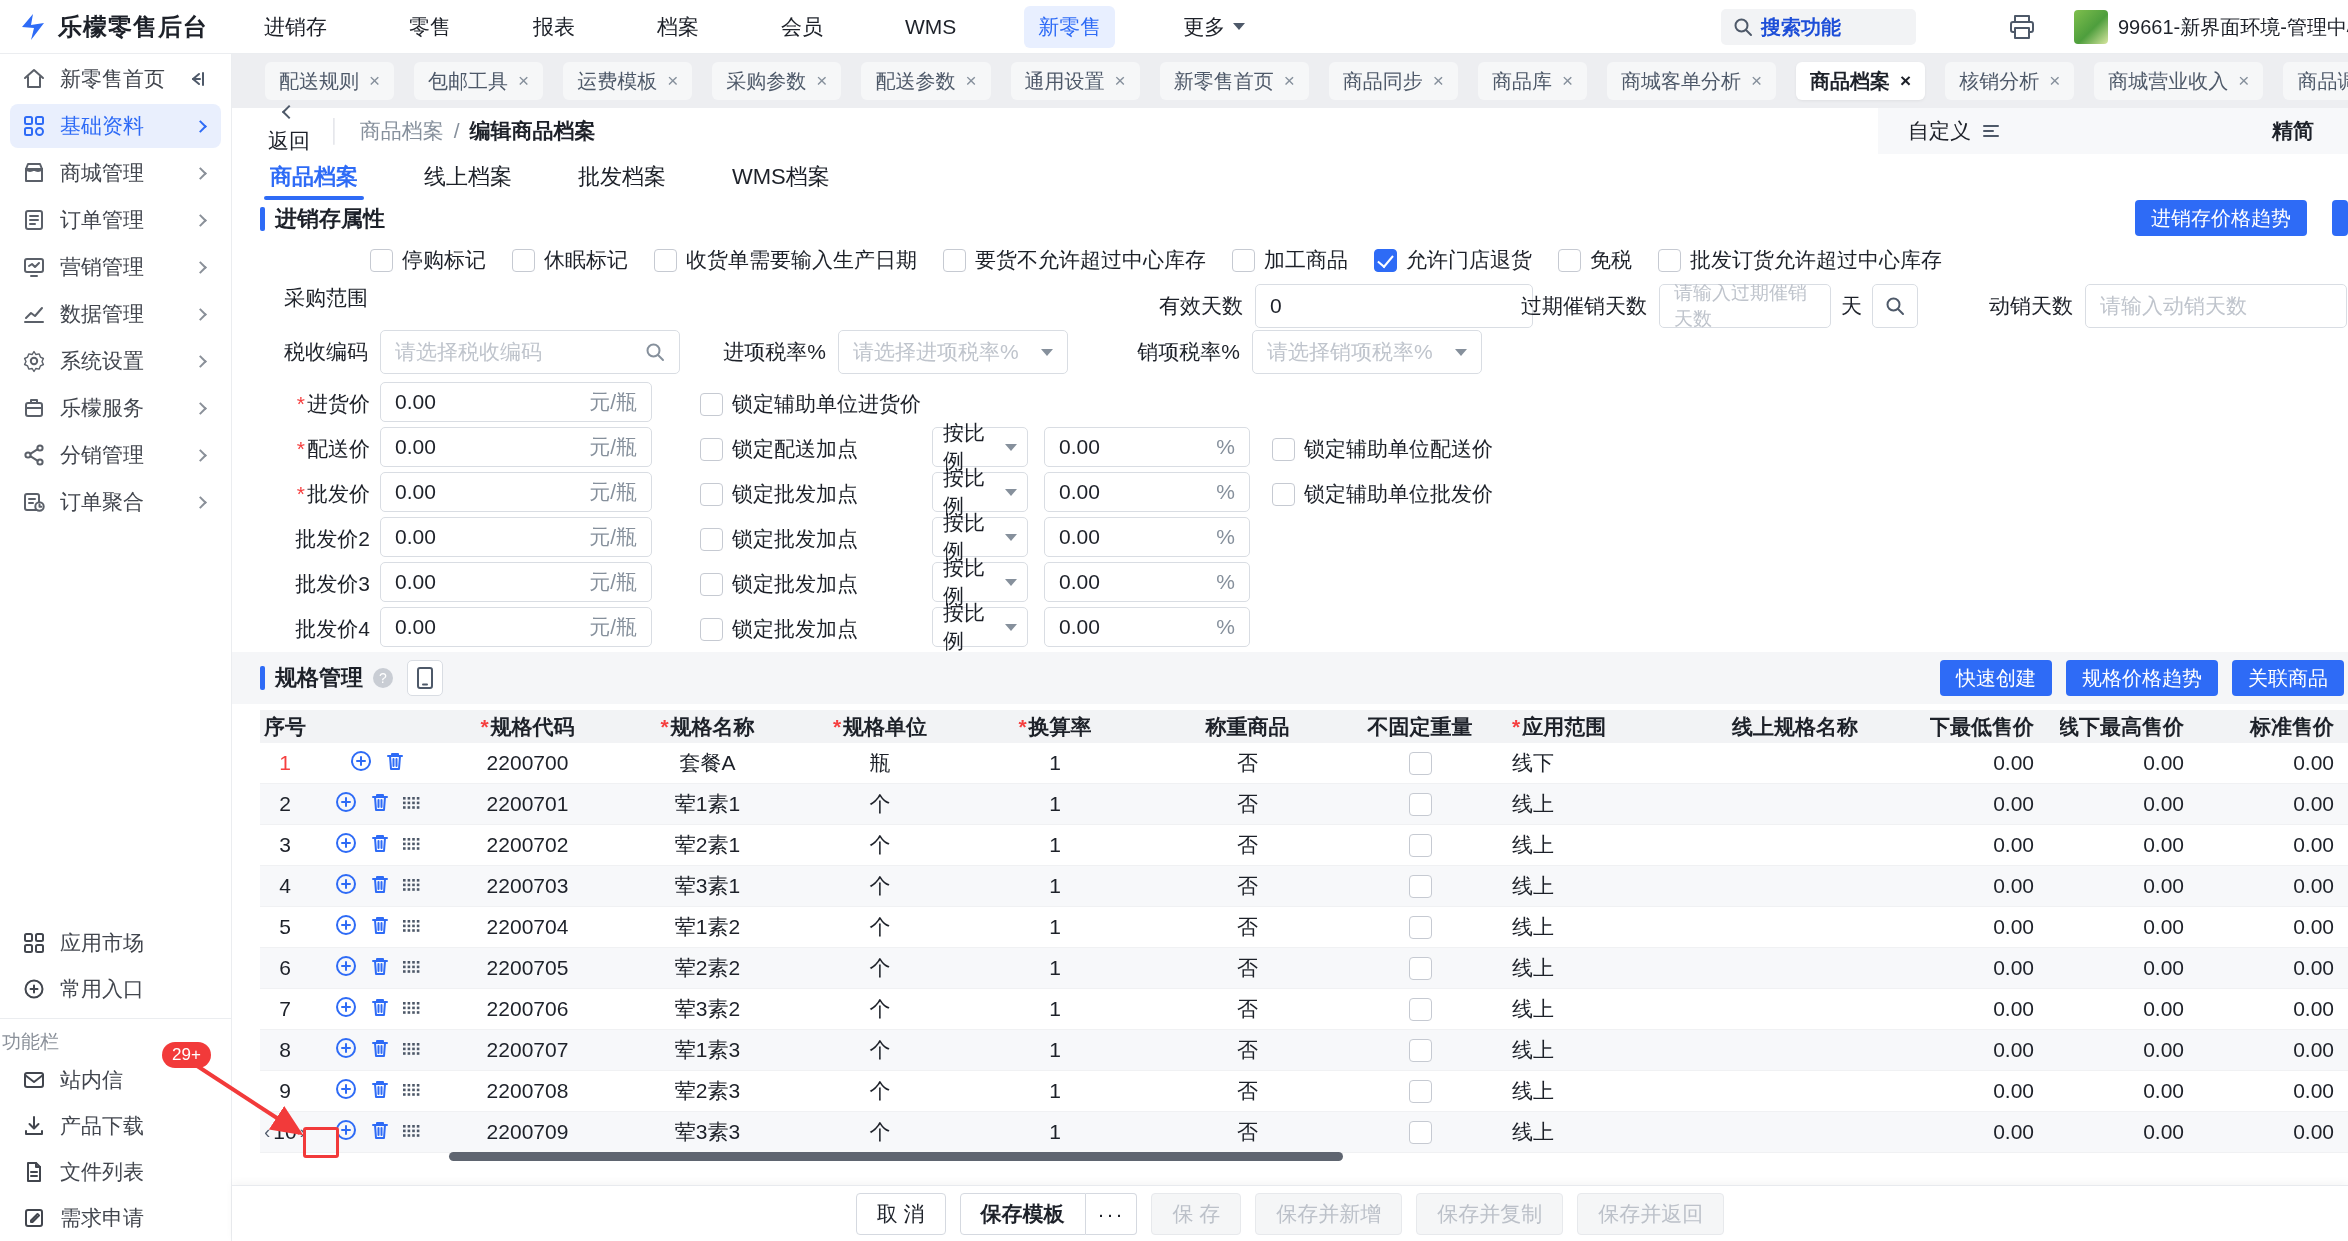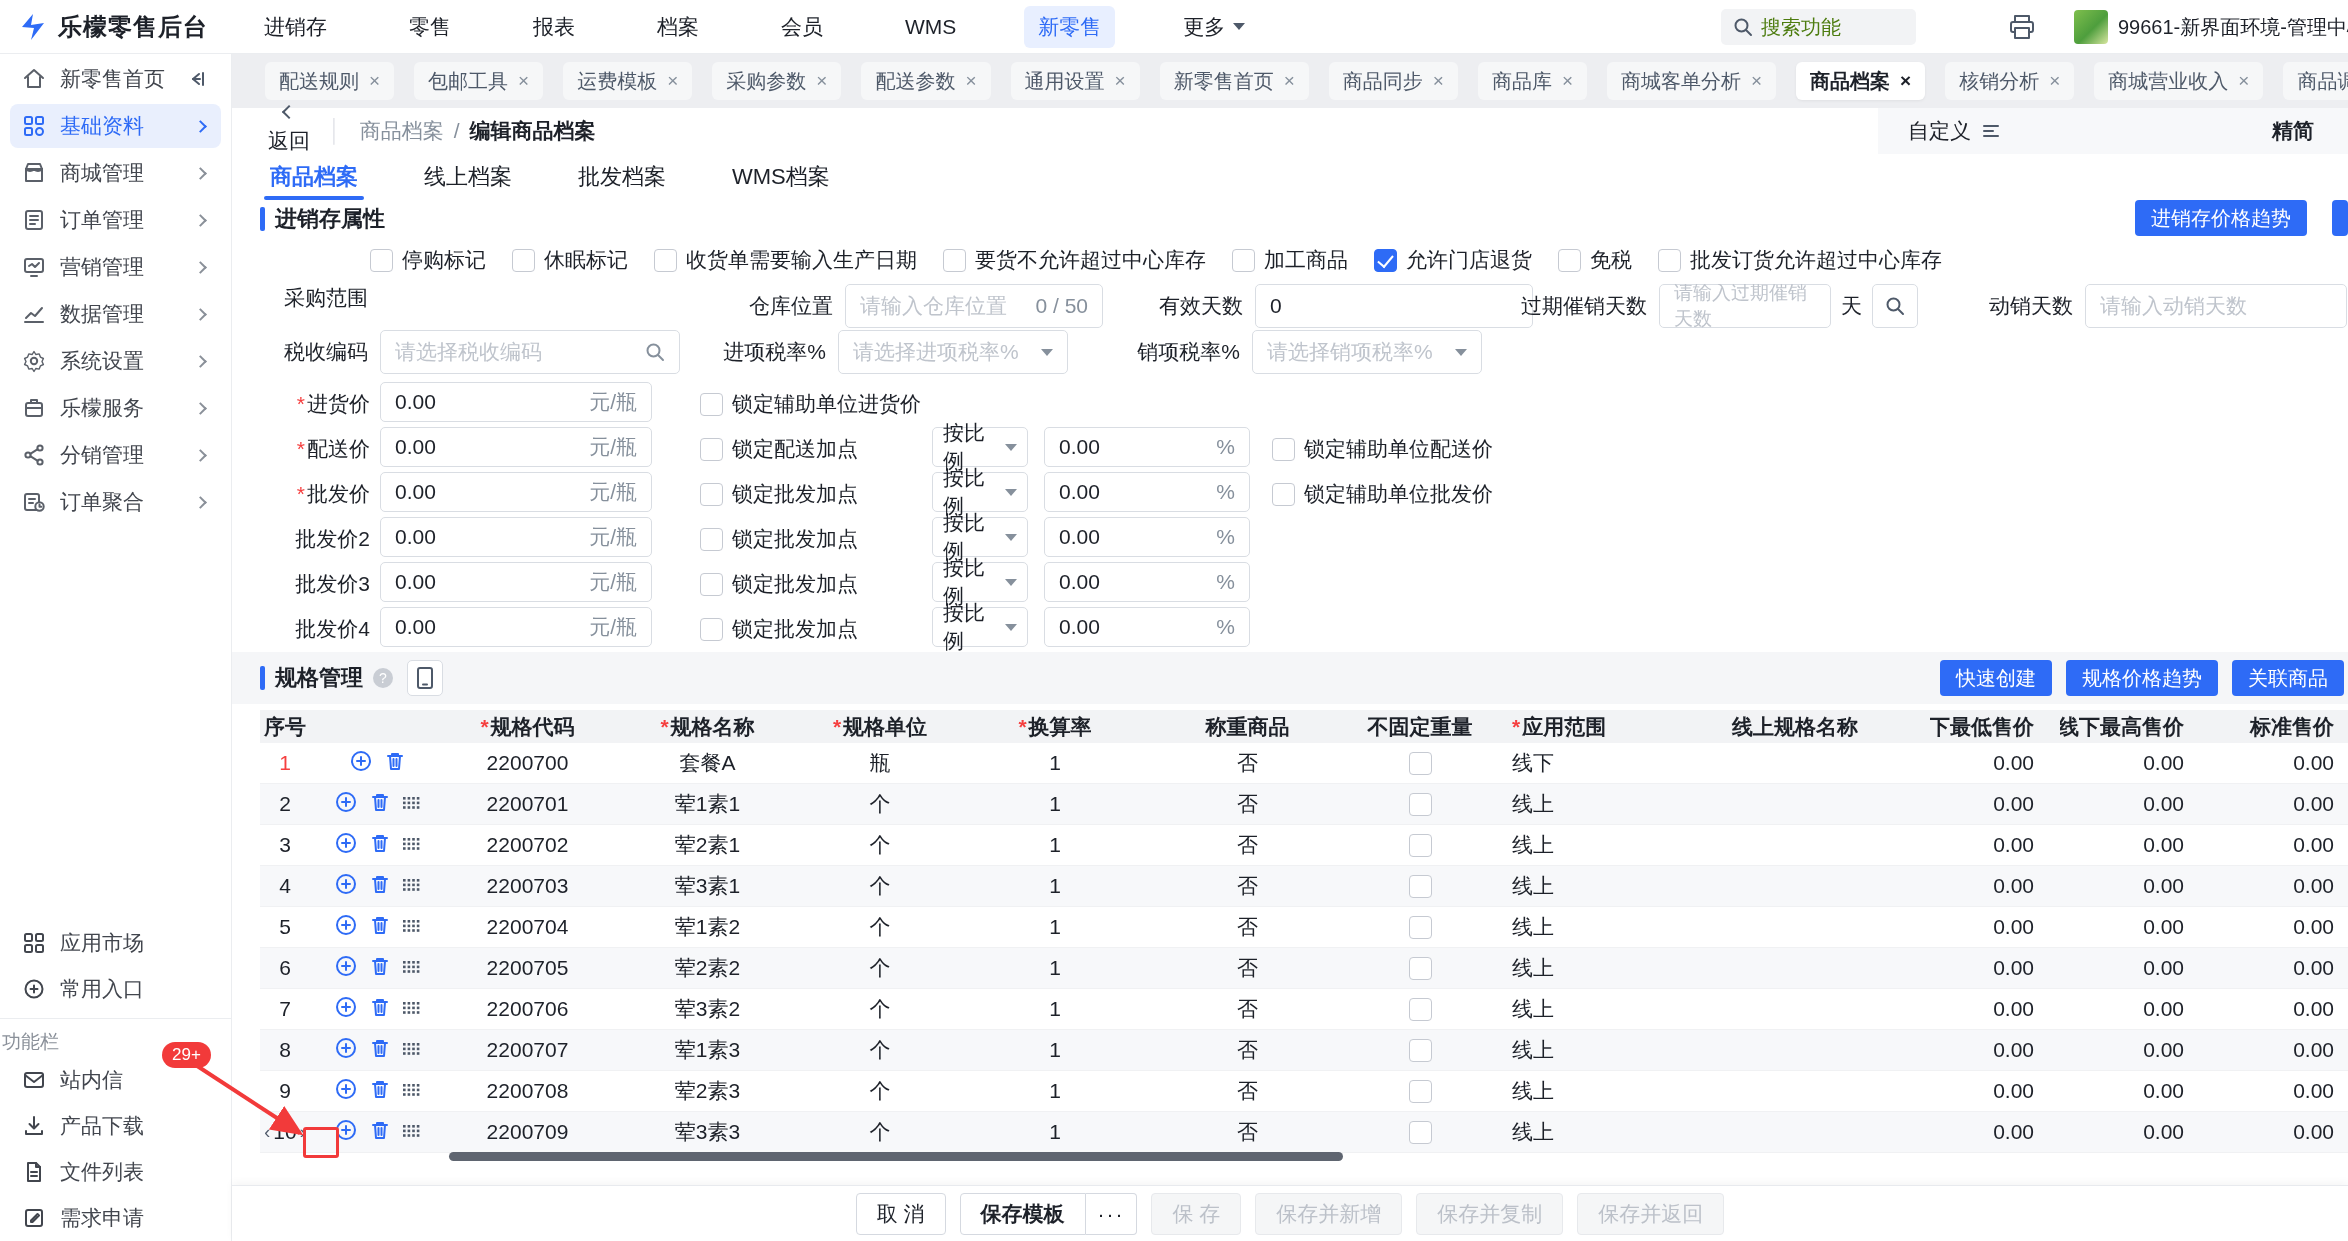--- a/index.html
+++ b/index.html
@@ -11,21 +11,21 @@
   #topbar { position:absolute; left:0; top:0; width:2348px; height:54px; background:#fff;
     border-bottom:1px solid #ebedf0; display:flex; align-items:center; z-index:30; }
   #logo { display:flex; align-items:center; gap:10px; padding-left:18px; width:240px; }
   #logo-mark { width:30px; height:30px; }
   #logo-text { font-size:24px; font-weight:bold; letter-spacing:1px; }
   #topnav { display:flex; align-items:center; gap:54px; margin-left:10px; }
   .nav-item { font-size:21px; color:#1d2129; cursor:pointer; padding:7px 14px; border-radius:6px; display:flex; align-items:center; gap:8px; white-space:nowrap; }
   .nav-item.active { background:#e8efff; color:#2e6bf6; }
   .caret-down { width:0; height:0; border-left:6px solid transparent; border-right:6px solid transparent; border-top:7px solid #4e5969; }
   #topbar-right { position:absolute; right:0; top:0; height:54px; display:flex; align-items:center; }
-  #search-box { width:195px; height:36px; background:#f2f3f5; border-radius:5px; display:flex; align-items:center; gap:8px; padding:0 12px; color:#4d7c0f; }
+  #search-box { width:195px; height:36px; background:#f2f3f5; border-radius:5px; display:flex; align-items:center; gap:8px; padding:0 12px; color:#1d4ed8;font-weight:bold; }
   #search-box span { font-size:20px; }
   #printer-btn { margin-left:92px; }
   #avatar { width:34px; height:34px; border-radius:4px; margin-left:38px;
     background:linear-gradient(135deg,#7fbf4d 0%,#4e9e3d 55%,#d8e6a0 100%); }
   #user-name { font-size:20px; margin-left:10px; white-space:nowrap; overflow:hidden; width:230px; }
 
   
   #tabstrip { position:absolute; left:232px; top:54px; width:2116px; height:54px; background:#edeef1;
     display:flex; align-items:center; gap:20px; padding-left:33px; overflow:hidden; }
   .wtab { height:38px; background:#f6f7f8; border-radius:6px; display:flex; align-items:center; gap:10px;
@@ -463,27 +463,20 @@
     <label class="flag">
       <span class="cb"></span>
       <span>批发订货允许超过中心库存</span>
     </label>
   </div>
 
 <div class="frow" style="top:284px;">
   <div class="fgroup" style="left:40px;">
     <span class="flabel" style="width:96px;">采购范围</span>
   </div>
-  <div class="fgroup" style="left:505px;">
-    <span class="flabel" style="width:96px;">仓库位置</span>
-    <div class="ctrl" style="width:258px; margin-left:12px;">
-      <span class="ph">请输入仓库位置</span>
-      <span class="suffix">0 / 50</span>
-    </div>
-  </div>
   <div class="fgroup" style="left:915px;">
     <span class="flabel" style="width:96px;">有效天数</span>
     <div class="ctrl" style="width:278px; margin-left:12px;">
       <span>0</span>
     </div>
   </div>
   <div class="fgroup" style="left:1283px;">
     <span class="flabel" style="width:132px;">过期催销天数</span>
     <div class="ctrl" style="width:172px; margin-left:12px;">
       <span class="ph" style="font-size:19px;">请输入过期催销天数</span>

